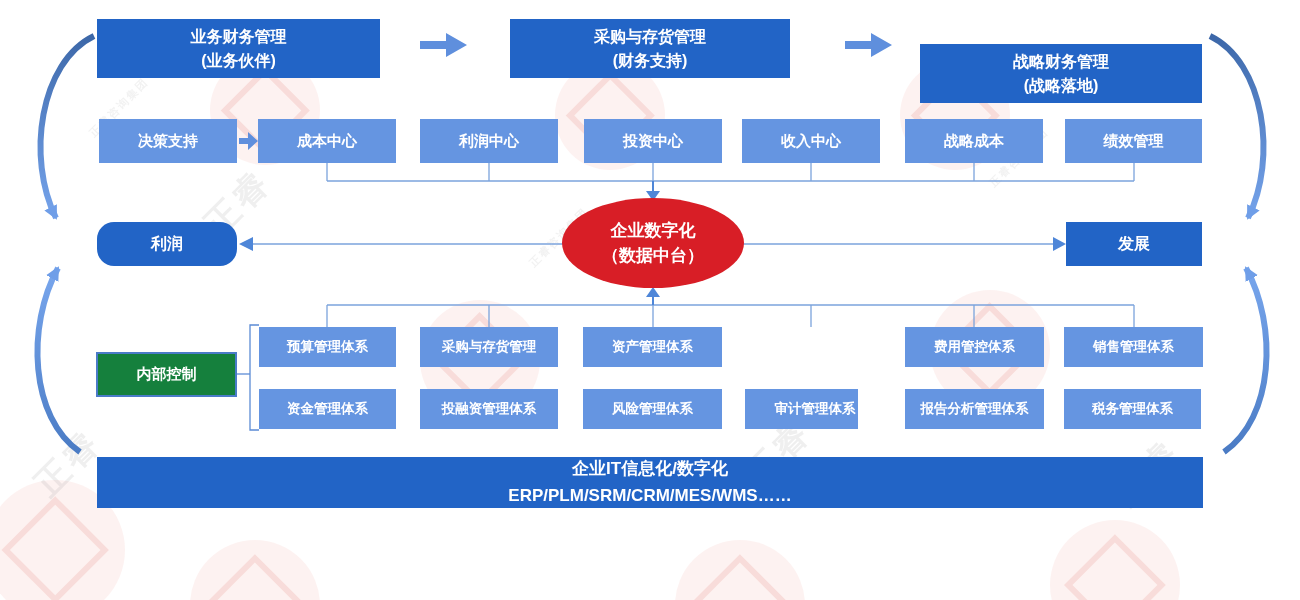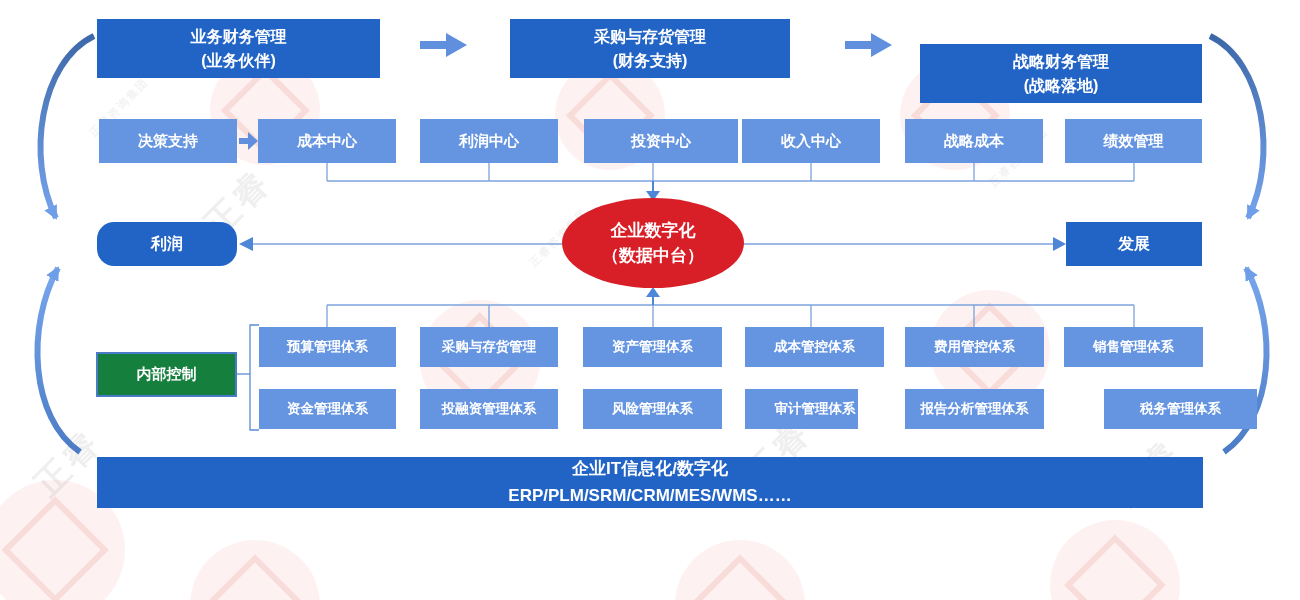--- a/index.html
+++ b/index.html
@@ -156,21 +156,21 @@
 
   <div class="node box-med f15" style="left:99px;top:119px;width:138px;height:44px;">
     <span>决策支持</span>
   </div>
   <div class="node box-med f15" style="left:258px;top:119px;width:138px;height:44px;">
       <span>成本中心</span>
     </div>
   <div class="node box-med f15" style="left:420px;top:119px;width:138px;height:44px;">
       <span>利润中心</span>
     </div>
-  <div class="node box-med f15" style="left:584px;top:119px;width:154px;height:44px;">
+  <div class="node box-med f15" style="left:584px;top:119px;width:138px;height:44px;">
       <span>投资中心</span>
     </div>
   <div class="node box-med f15" style="left:742px;top:119px;width:138px;height:44px;">
       <span>收入中心</span>
     </div>
   <div class="node box-med f15" style="left:905px;top:119px;width:138px;height:44px;">
       <span>战略成本</span>
     </div>
   <div class="node box-med f15" style="left:1065px;top:119px;width:137px;height:44px;">
       <span>绩效管理</span>
@@ -193,23 +193,20 @@
 
   <div class="node box-med f14" style="left:259px;top:327px;width:137px;height:40px;">
       <span>预算管理体系</span>
     </div>
   <div class="node box-med f14" style="left:420px;top:327px;width:138px;height:40px;">
       <span>采购与存货管理</span>
     </div>
   <div class="node box-med f14" style="left:583px;top:327px;width:139px;height:40px;">
       <span>资产管理体系</span>
     </div>
-  <div class="node box-med f14" style="left:745px;top:327px;width:139px;height:40px;">
-      <span>成本管控体系</span>
-    </div>
   <div class="node box-med f14" style="left:905px;top:327px;width:139px;height:40px;">
       <span>费用管控体系</span>
     </div>
   <div class="node box-med f14" style="left:1064px;top:327px;width:139px;height:40px;">
       <span>销售管理体系</span>
     </div>
 
   <div class="node box-med f14" style="left:259px;top:389px;width:137px;height:40px;">
       <span>资金管理体系</span>
     </div>
@@ -218,21 +215,21 @@
     </div>
   <div class="node box-med f14" style="left:583px;top:389px;width:139px;height:40px;">
       <span>风险管理体系</span>
     </div>
   <div class="node box-med f14" style="left:745px;top:389px;width:113px;height:40px;padding-left:27px;">
       <span>审计管理体系</span>
     </div>
   <div class="node box-med f14" style="left:905px;top:389px;width:139px;height:40px;">
       <span>报告分析管理体系</span>
     </div>
-  <div class="node box-med f14" style="left:1064px;top:389px;width:153px;height:40px;margin-left:40px;">
+  <div class="node box-med f14" style="left:1064px;top:389px;width:137px;height:40px;">
       <span>税务管理体系</span>
     </div>
 
   <div class="node banner" style="left:97px;top:457px;width:1106px;height:51px;">
     <span>企业IT信息化/数字化</span>
     <span>ERP/PLM/SRM/CRM/MES/WMS……</span>
   </div>
 
 </div>
 

